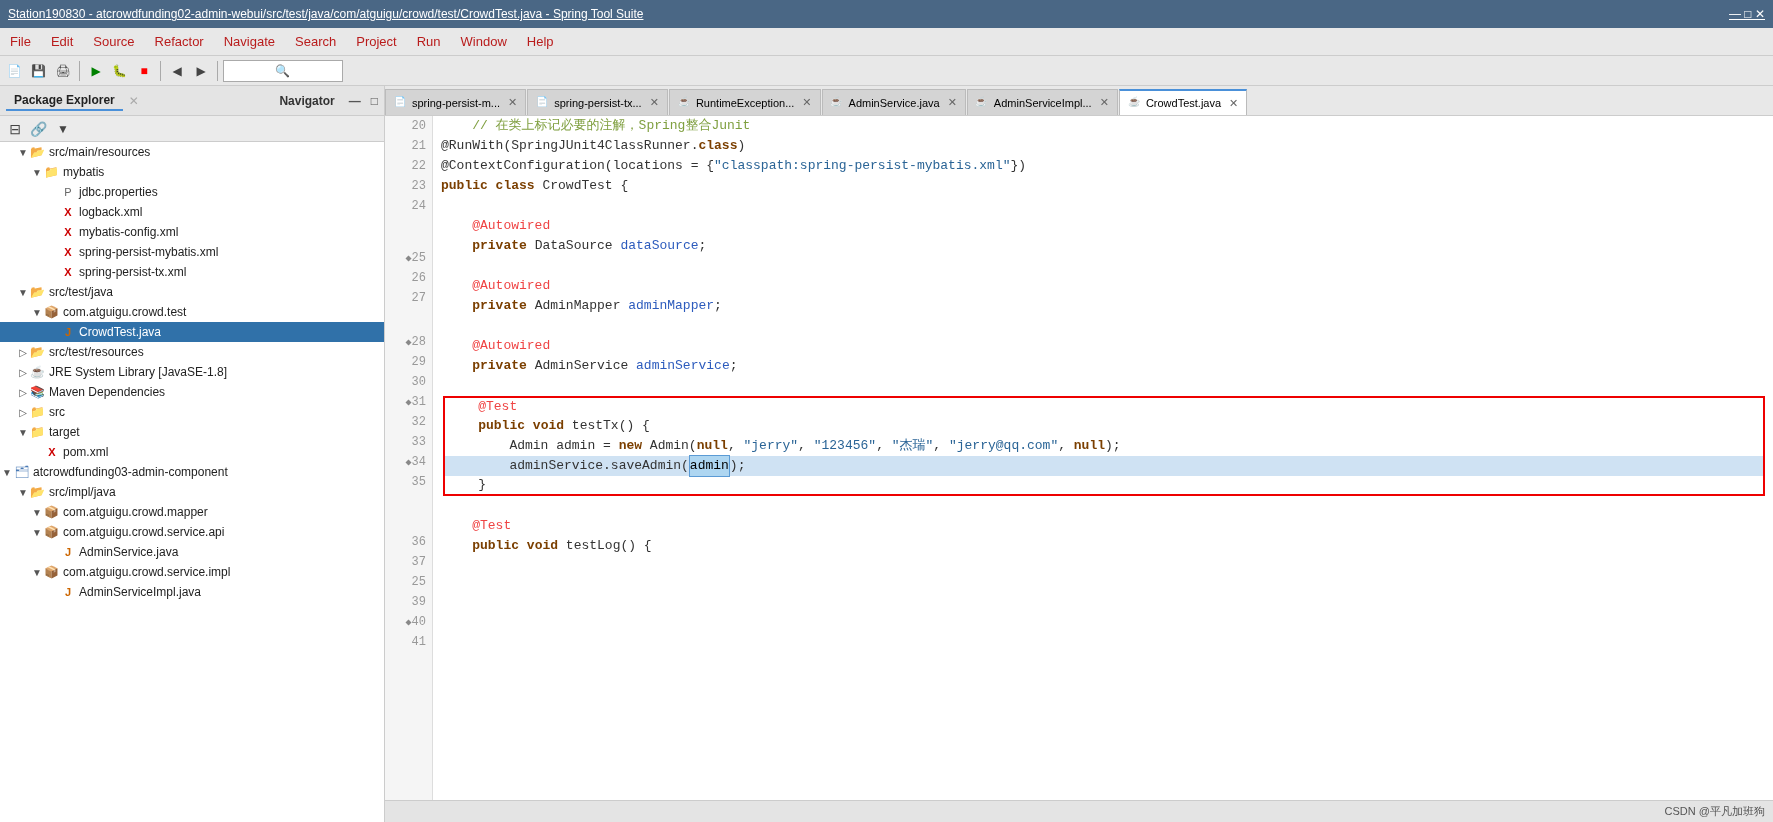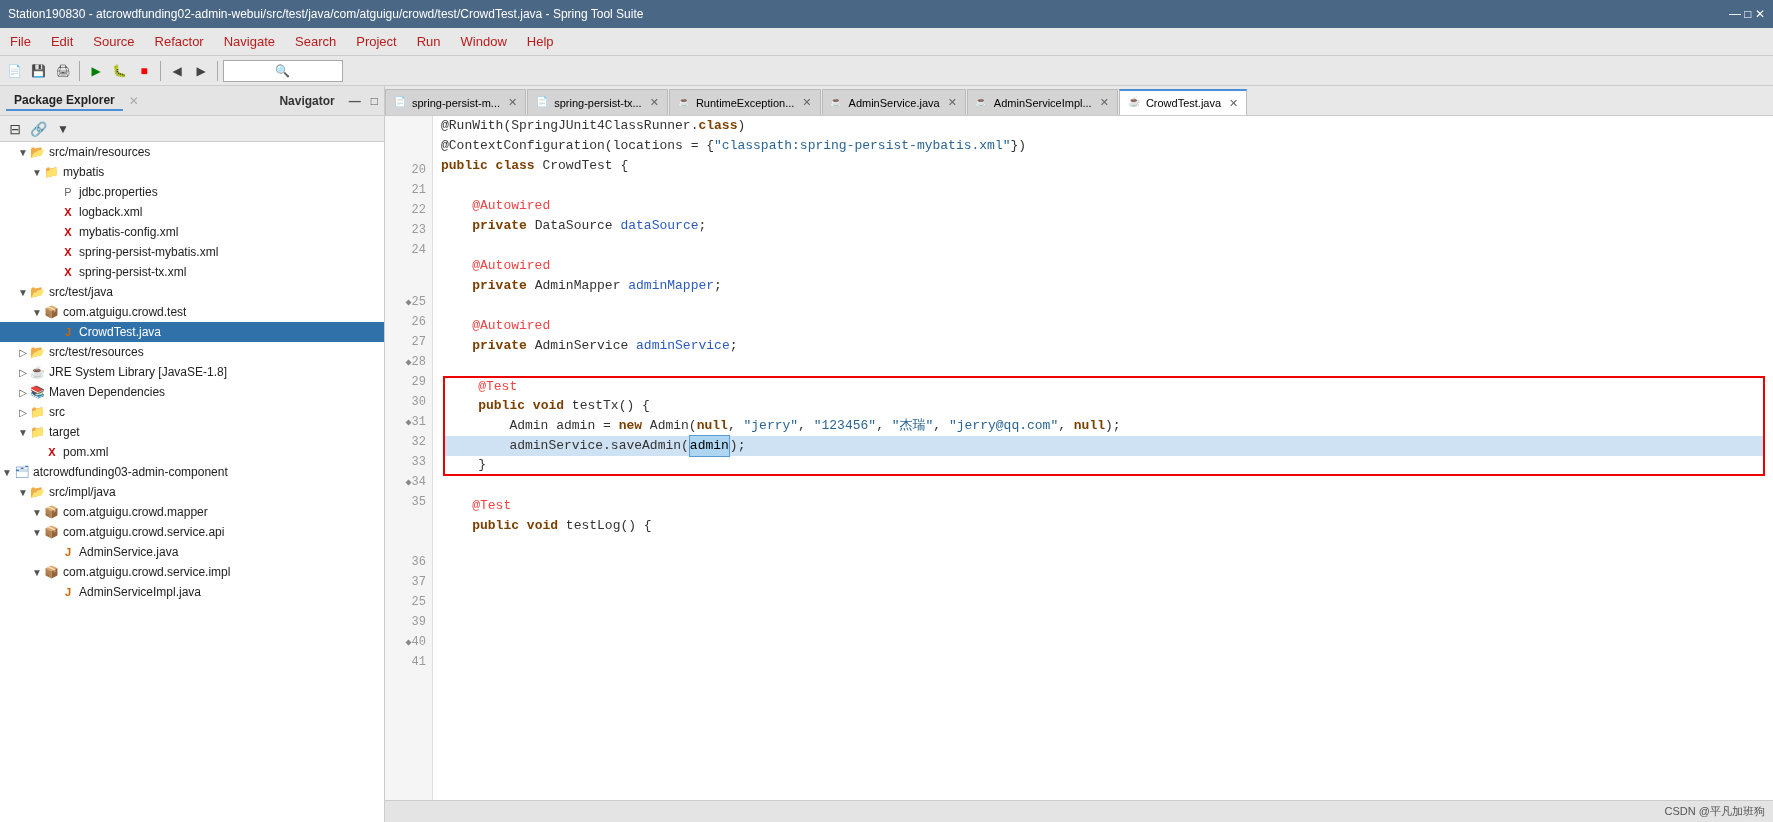--- a/index.html
+++ b/index.html
@@ -15,20 +15,21 @@
     
     #title-bar {
       background: #4a6785;
       color: #fff;
       height: 28px;
       display: flex;
       align-items: center;
       padding: 0 8px;
       font-size: 12px;
       font-family: Arial, sans-serif;
+      text-decoration: underline;
     }
 
     
     #menu-bar {
       background: #e8e8e8;
       height: 28px;
       display: flex;
       align-items: center;
       border-bottom: 1px solid #ccc;
       font-family: Arial, sans-serif;
@@ -467,44 +468,45 @@
         </div>
         <div class="editor-tab active">
           <span class="tab-icon">☕</span>
           <span>CrowdTest.java</span>
           <span class="tab-close">✕</span>
         </div>
       </div>
 
     <div id="code-container">
       <div id="line-numbers">
-          <div style="height: 20px; line-height: 20px; margin-top: 44px;">20</div>
+          <div style="height: 20px; line-height: 20px;">20</div>
           <div style="height: 20px; line-height: 20px;">21</div>
           <div style="height: 20px; line-height: 20px;">22</div>
           <div style="height: 20px; line-height: 20px;">23</div>
           <div style="height: 20px; line-height: 20px;">24</div>
           <div style="height: 20px; line-height: 20px; margin-top: 32px;"><span style="color:#888;font-size:10px;">◆</span>25</div>
           <div style="height: 20px; line-height: 20px;">26</div>
           <div style="height: 20px; line-height: 20px;">27</div>
-          <div style="height: 20px; line-height: 20px;"><span style="color:#888;font-size:10px;">◆</span>28</div>
+          <div style="height: 20px; line-height: 20px; margin-top: 24px;"><span style="color:#888;font-size:10px;">◆</span>28</div>
           <div style="height: 20px; line-height: 20px;">29</div>
           <div style="height: 20px; line-height: 20px;">30</div>
           <div style="height: 20px; line-height: 20px;"><span style="color:#888;font-size:10px;">◆</span>31</div>
           <div style="height: 20px; line-height: 20px;">32</div>
           <div style="height: 20px; line-height: 20px;">33</div>
           <div style="height: 20px; line-height: 20px;"><span style="color:#888;font-size:10px;">◆</span>34</div>
           <div style="height: 20px; line-height: 20px;">35</div>
           <div style="height: 20px; line-height: 20px; margin-top: 40px;">36</div>
           <div style="height: 20px; line-height: 20px;">37</div>
           <div style="height: 20px; line-height: 20px;">25</div>
           <div style="height: 20px; line-height: 20px;">39</div>
           <div style="height: 20px; line-height: 20px;"><span style="color:#888;font-size:10px;">◆</span>40</div>
           <div style="height: 20px; line-height: 20px;">41</div>
         </div>
       <div id="code-content">
+          <div class="code-line"><span class="comment">    // 在类上标记必要的注解，Spring整合Junit</span></div>
           <div class="code-line"><span class="plain">@RunWith(SpringJUnit4ClassRunner.</span><span class="kw">class</span><span class="plain">)</span></div>
           <div class="code-line"><span class="plain">@ContextConfiguration(locations = {</span><span class="str">"classpath:spring-persist-mybatis.xml"</span><span class="plain">})</span></div>
           <div class="code-line"><span class="kw">public </span><span class="kw">class </span><span class="plain">CrowdTest {</span></div>
           <div class="code-line"><span class="plain"></span></div>
           <div class="code-line"><span class="ann">    @Autowired</span></div>
           <div class="code-line"><span class="plain">    </span><span class="kw">private </span><span class="plain">DataSource </span><span class="type">dataSource</span><span class="plain">;</span></div>
           <div class="code-line"><span class="plain"></span></div>
           <div class="code-line"><span class="ann">    @Autowired</span></div>
           <div class="code-line"><span class="plain">    </span><span class="kw">private </span><span class="plain">AdminMapper </span><span class="type">adminMapper</span><span class="plain">;</span></div>
           <div class="code-line"><span class="plain"></span></div>

